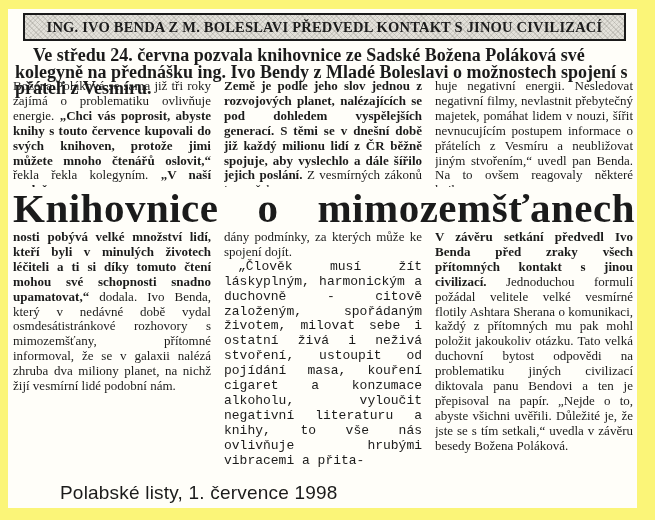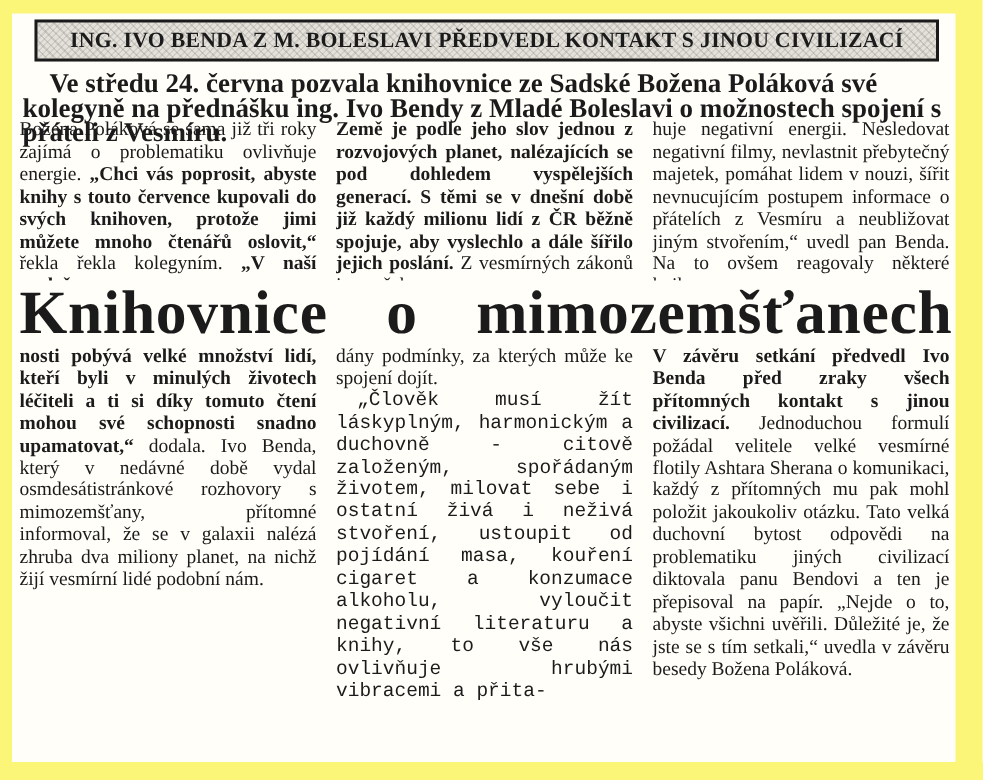--- a/index.html
+++ b/index.html
@@ -88,14 +88,15 @@
     </div>
     <div class="col">
       <p>dány podmínky, za kterých může ke spojení dojít.</p>
       <p>„Člověk musí žít láskyplným, harmonickým a duchovně - citově založeným, spořádaným životem, milovat sebe i ostatní živá i neživá stvoření, ustoupit od pojídání masa, kouření cigaret a konzumace alkoholu, vyloučit negativní literaturu a knihy, to vše nás ovlivňuje hrubými vibracemi a přita-</p>
     </div>
     <div class="col">
       <p><span class="b">V závěru setkání předvedl Ivo Benda před zraky všech přítomných kontakt s jinou civilizací. </span><span>Jednoduchou formulí požádal velitele velké vesmírné flotily Ashtara Sherana o komunikaci, každý z přítomných mu pak mohl položit jakoukoliv otázku. Tato velká duchovní bytost odpovědi na problematiku jiných civilizací diktovala panu Bendovi a ten je přepisoval na papír. „Nejde o to, abyste všichni uvěřili. Důležité je, že jste se s tím setkali,“ uvedla v závěru besedy Božena Poláková. </span></p>
     </div>
   </div>
 
+  <div class="caption">Polabské listy, 1. července 1998</div>
 
 </div>
 
 </body></html>

